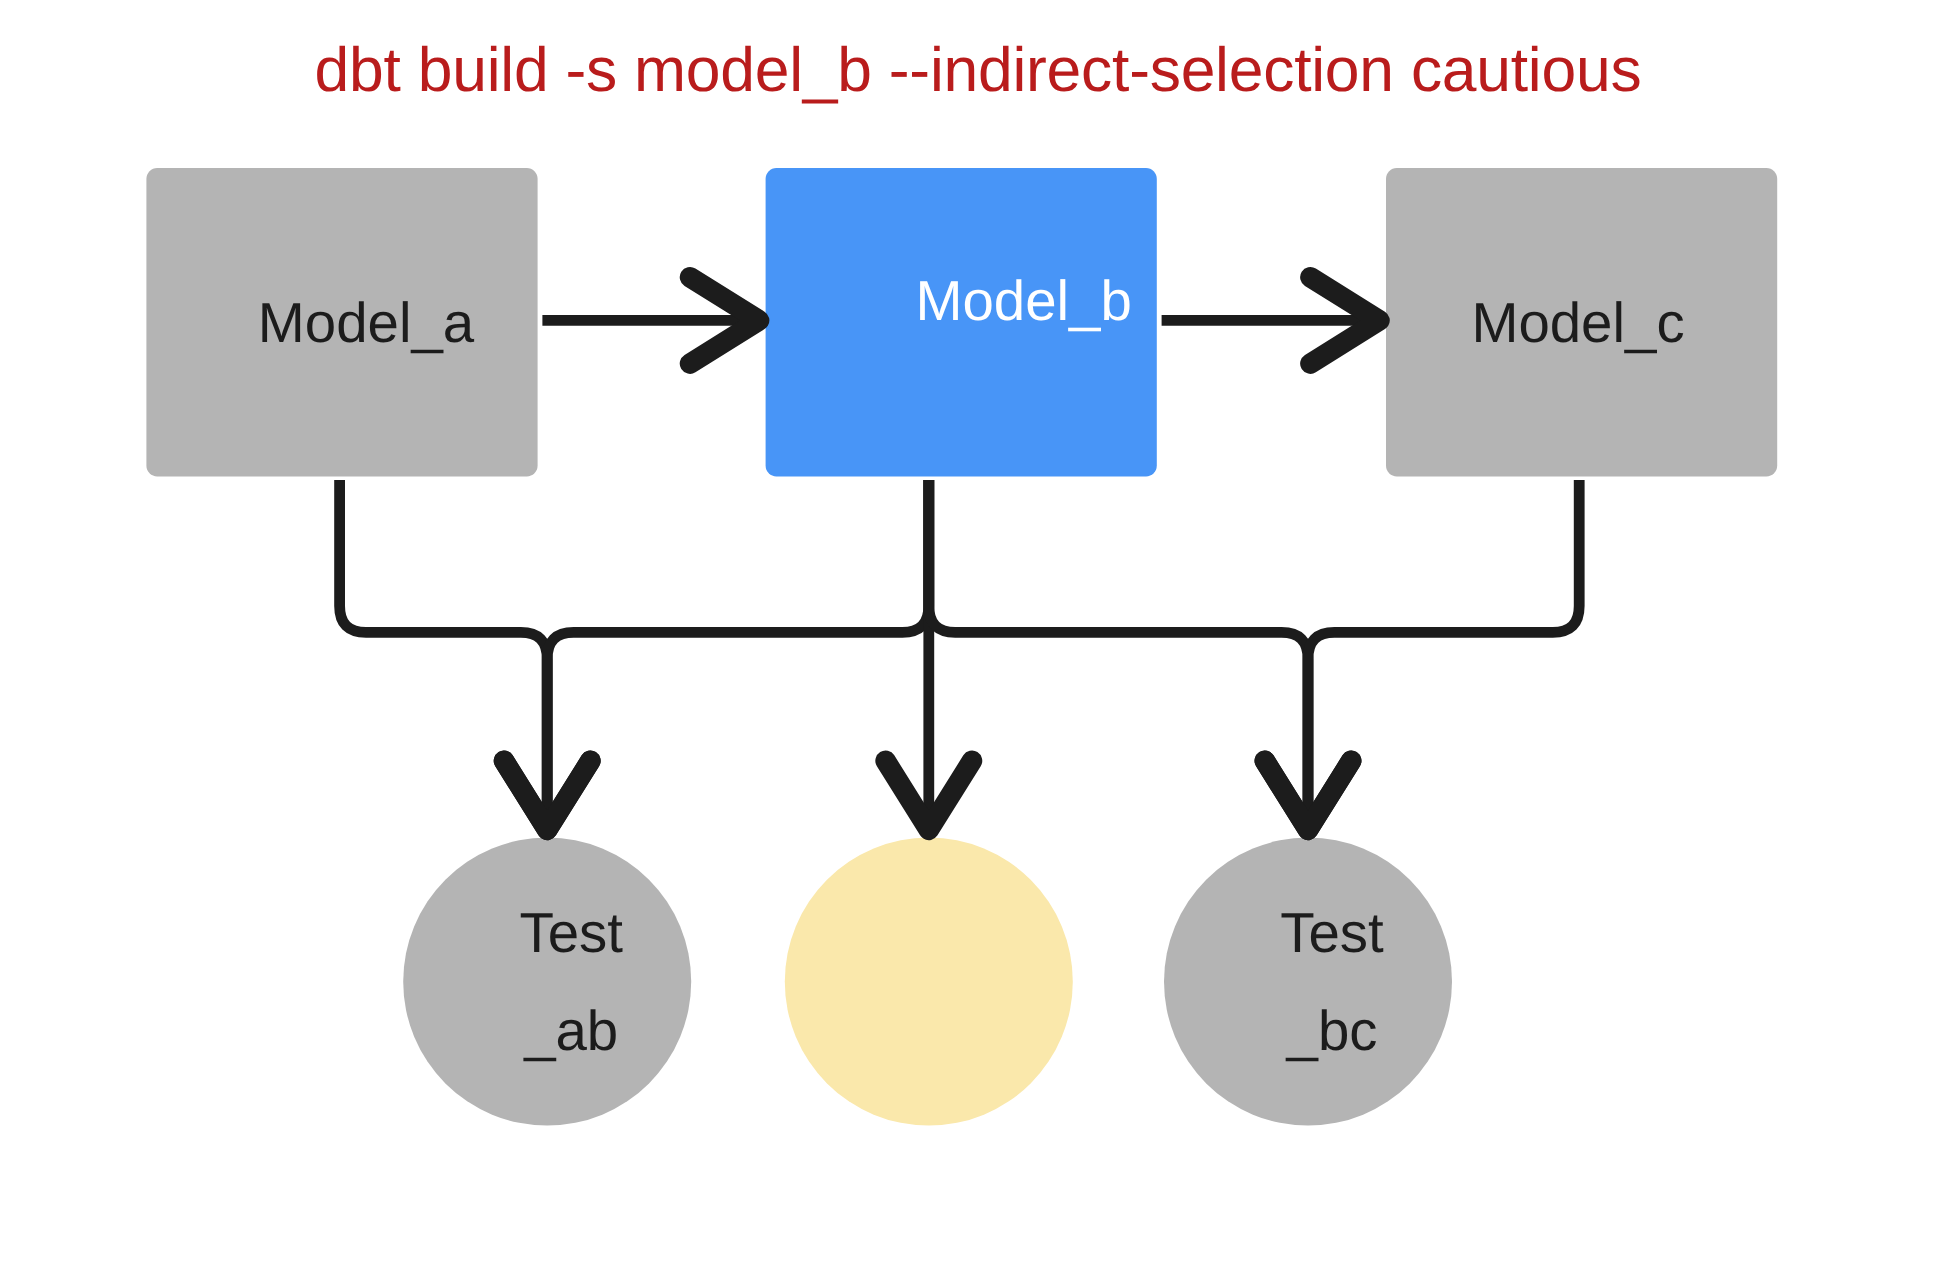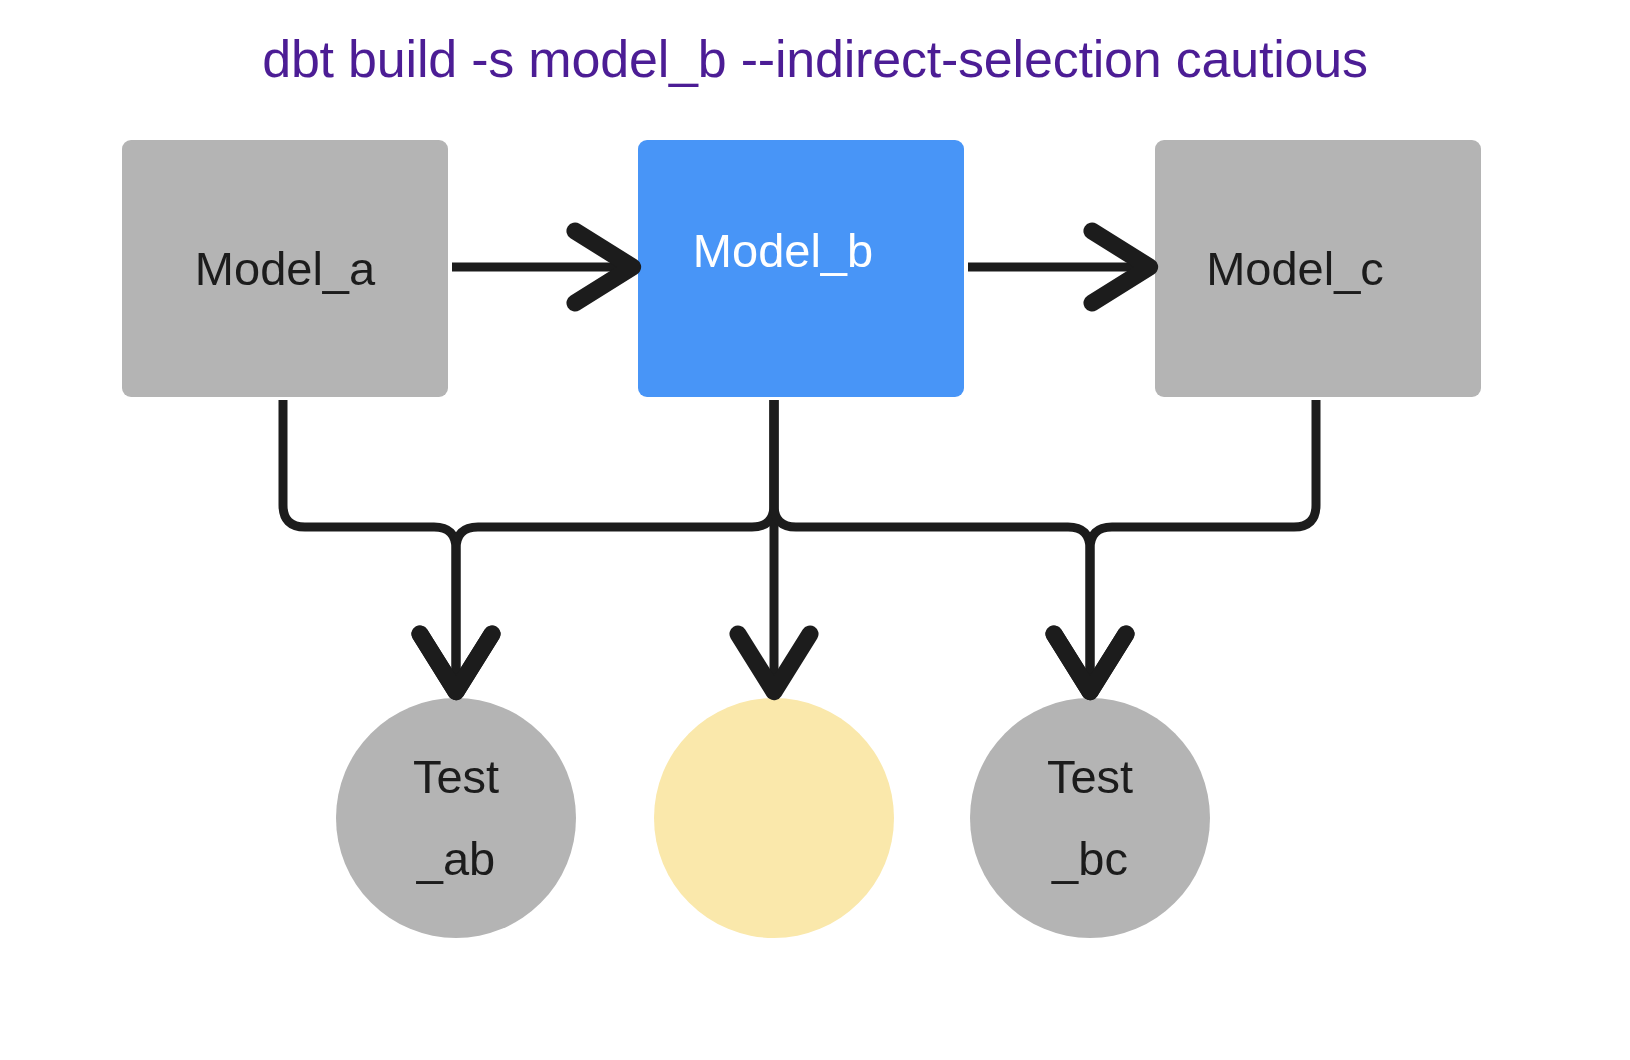--- a/index.html
+++ b/index.html
@@ -27,36 +27,37 @@
     height: 1060px;
   }
   .diagram-title {
     position: absolute;
     left: 0;
     top: 28px;
     width: 1630px;
     text-align: center;
     font-size: 52px;
     line-height: 62px;
-    color: #4c1d95;
+    color: #b91c1c;
     font-family: "Liberation Sans", sans-serif;
     letter-spacing: -0.2px;
     white-space: nowrap;
   }
   .node-label {
     position: absolute;
     display: flex;
     align-items: center;
     justify-content: center;
     text-align: center;
     font-size: 47px;
     line-height: 82px;
     color: #1c1c1c;
     pointer-events: none;
     font-family: "Liberation Sans", sans-serif;
+    margin-left: 20px;
   }
   .node-label.light { color: #ffffff; }
   .node-label .line { display: block; }
 </style>
 </head>
 <body>
 
 <div id="canvas">
 
   <div class="diagram-title">dbt build -s model_b --indirect-selection cautious</div>
@@ -95,21 +96,21 @@
       <path d="M 774 400 L 774 505 Q 774 527 796 527 L 1068 527 Q 1090 527 1090 549 L 1090 688" marker-end="url(#arrowhead)"></path>
 
       <path d="M 1316 400 L 1316 505 Q 1316 527 1294 527 L 1112 527 Q 1090 527 1090 549 L 1090 688" marker-end="url(#arrowhead)"></path>
     </g>
   </svg>
 
   <div class="node-label" style="left:122px; top:140px; width:326px; height:257px;">
     <span class="line">Model_a</span>
   </div>
 
-  <div class="node-label light" style="left:620px; top:140px; width:326px; height:221px;">
+  <div class="node-label light" style="left:670px; top:140px; width:326px; height:221px;">
     <span class="line">Model_b</span>
   </div>
 
   <div class="node-label" style="left:1155px; top:140px; width:280px; height:257px;">
     <span class="line">Model_c</span>
   </div>
 
   <div class="node-label" style="left:336px; top:698px; width:240px; height:240px; flex-direction:column;">
     <span class="line">Test</span>
     <span class="line">_ab</span>

